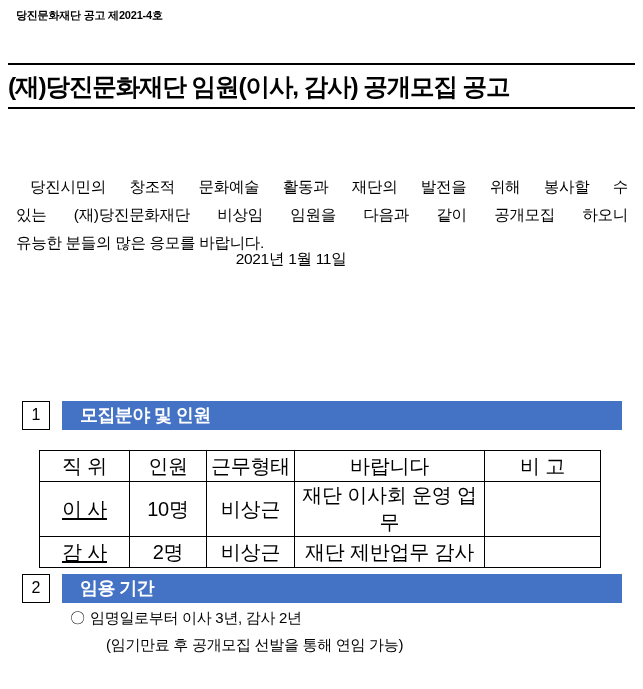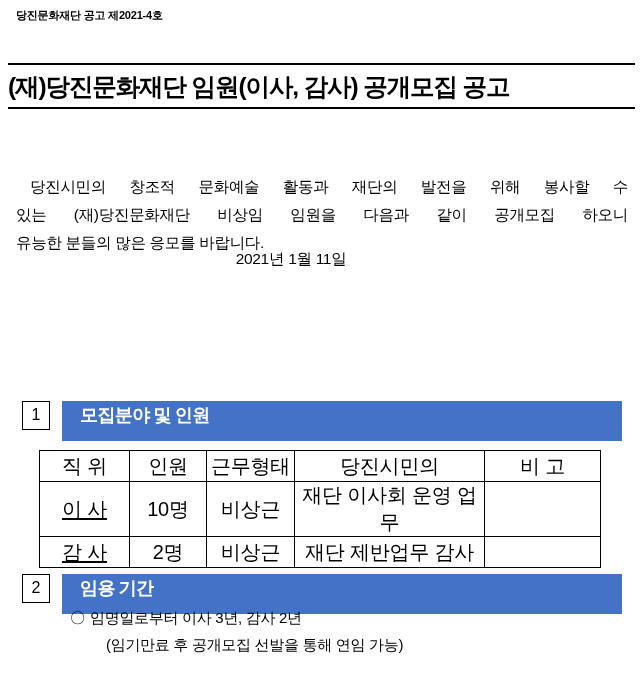--- a/index.html
+++ b/index.html
@@ -107,23 +107,22 @@
     font-size: 16px;
     line-height: 26px;
     text-align: center;
     background: #ffffff;
   }
   .section .bar {
     position: absolute;
     left: 40px;
     top: 0;
     right: 0;
-    height: 40px;
+    height: 29px;
     background: #4472c4;
-    font-family: Liberation Serif, serif;
   }
   .section .bar-label {
     position: absolute;
     left: 18px;
     top: 0;
     height: 29px;
     line-height: 29px;
     color: #ffffff;
     font-size: 18px;
     font-weight: bold;
@@ -221,21 +220,21 @@
         <col class="c1">
         <col class="c2">
         <col class="c3">
         <col class="c4">
     </colgroup>
     <tbody>
       <tr>
         <td>직 위</td>
         <td>인원</td>
         <td>근무형태</td>
-        <td>당진시민의</td>
+        <td>바랍니다</td>
         <td>비   고</td>
       </tr>
       <tr>
         <td class="underline-cell"><span>이 사</span></td>
         <td>10명</td>
         <td>비상근</td>
         <td>재단 이사회 운영 업무</td>
         <td></td>
       </tr>
       <tr>

